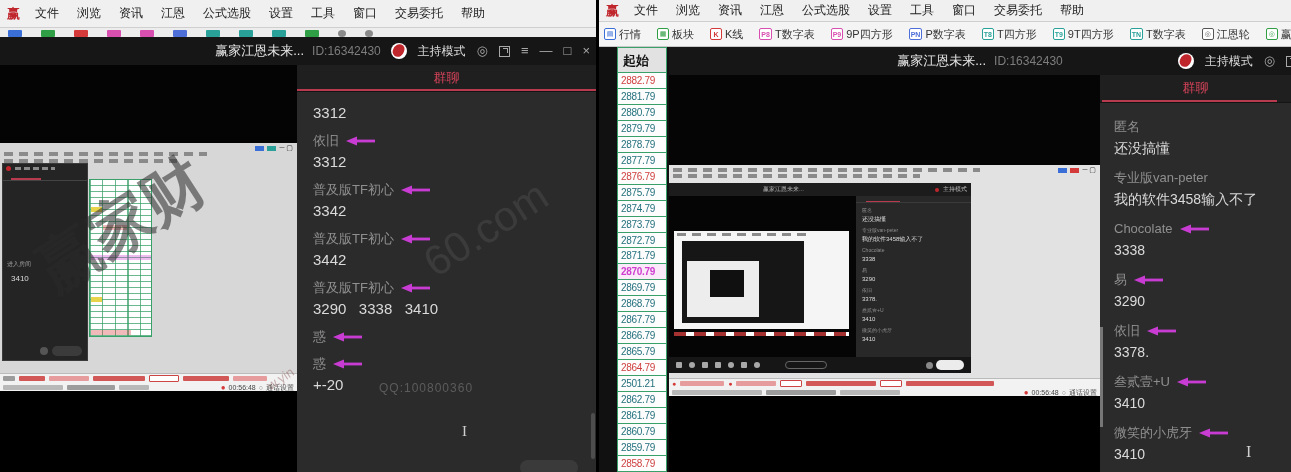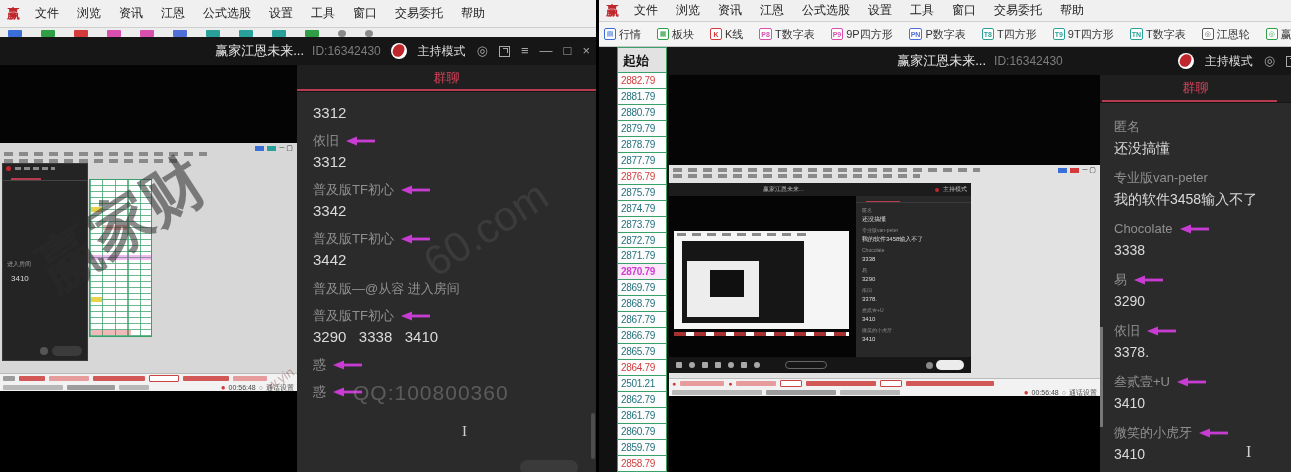--- a/index.html
+++ b/index.html
@@ -88,21 +88,21 @@
 
   .statusbar { position:absolute; left:0; width:297px; height:18px; background:#f2f2f2; border-top:1px solid #bbb; }
   .statusbar-left { top:308px; }
   .black-bottom-left { position:absolute; left:0; top:326px; width:297px; height:81px; background:#000; }
 
   .wm-big { left:28px; top:118px; font-size:62px; font-weight:bold; color:rgba(42,42,42,.55); transform:rotate(-33deg); }
   .wm-site { right:2px; bottom:86px; font-size:13px; color:rgba(130,70,70,.4); transform:rotate(-33deg); }
   .chat-left { position:relative; flex:1; }
   .chat-left .msgs { padding:8px 4px 0 16px; }
   .chat-left .msg { margin-bottom:11px; }
-  .wm-qq { left:56px; top:316px; font-size:21px; letter-spacing:1px; color:rgba(150,150,150,.45); }
+  .wm-qq { left:82px; top:316px; font-size:12px; letter-spacing:1px; color:rgba(150,150,150,.45); }
   .wm-chatfrag { left:120px; top:140px; font-size:42px; color:rgba(210,210,210,.10); transform:rotate(-33deg); }
   .chat-scroll { position:absolute; right:1px; top:348px; width:4px; height:46px; background:#4d4d4d; border-radius:2px; }
   .pill-peek { position:absolute; right:18px; bottom:-3px; width:58px; height:15px; background:#3a3a3a; border-radius:8px; }
 
   
   .win-right { position:absolute; left:599px; top:0; width:692px; height:472px; background:#111; }
   .win-right .menubar { height:22px; }
   .toolbar { position:absolute; left:0; top:22px; right:0; height:25px; background:#f4f4f4; border-bottom:1px solid #c8c8c8;
              display:flex; align-items:center; gap:16px; padding-left:5px; overflow:hidden; }
   .tool { display:flex; align-items:center; gap:3px; font-size:11px; color:#333; white-space:nowrap; }
@@ -322,23 +322,20 @@
                 <div class="name">
                   <span>普及版TF初心</span>
                   <svg width="30" height="10" viewBox="0 0 30 10">
                     <polygon points="0,5 11,0.5 11,9.5" fill="#c93cd4"></polygon>
                     <rect x="9" y="3.6" width="20" height="2.8" fill="#c93cd4"></rect>
                   </svg>
                 </div>
                 <div class="val">3442</div>
               </div>
               <div class="msg">
-                <div class="sys">普及版—@从容 进入房间</div>
-              </div>
-              <div class="msg">
                 <div class="name">
                   <span>普及版TF初心</span>
                   <svg width="30" height="10" viewBox="0 0 30 10">
                     <polygon points="0,5 11,0.5 11,9.5" fill="#c93cd4"></polygon>
                     <rect x="9" y="3.6" width="20" height="2.8" fill="#c93cd4"></rect>
                   </svg>
                 </div>
                 <div class="val">3290   3338   3410</div>
               </div>
               <div class="msg">
@@ -351,20 +348,21 @@
                 </div>
               </div>
               <div class="msg">
                 <div class="name">
                   <span>惑</span>
                   <svg width="30" height="10" viewBox="0 0 30 10">
                     <polygon points="0,5 11,0.5 11,9.5" fill="#c93cd4"></polygon>
                     <rect x="9" y="3.6" width="20" height="2.8" fill="#c93cd4"></rect>
                   </svg>
                 </div>
+                <div class="val">+-20</div>
               </div>
             </div>
           <div class="wm wm-qq">QQ:100800360</div>
           <span class="ibeam" style="left:165px; top:358px;">I</span>
           <span class="chat-scroll"></span>
           <span class="pill-peek"></span>
         </div>
       </div>
     </div>
   </section>

